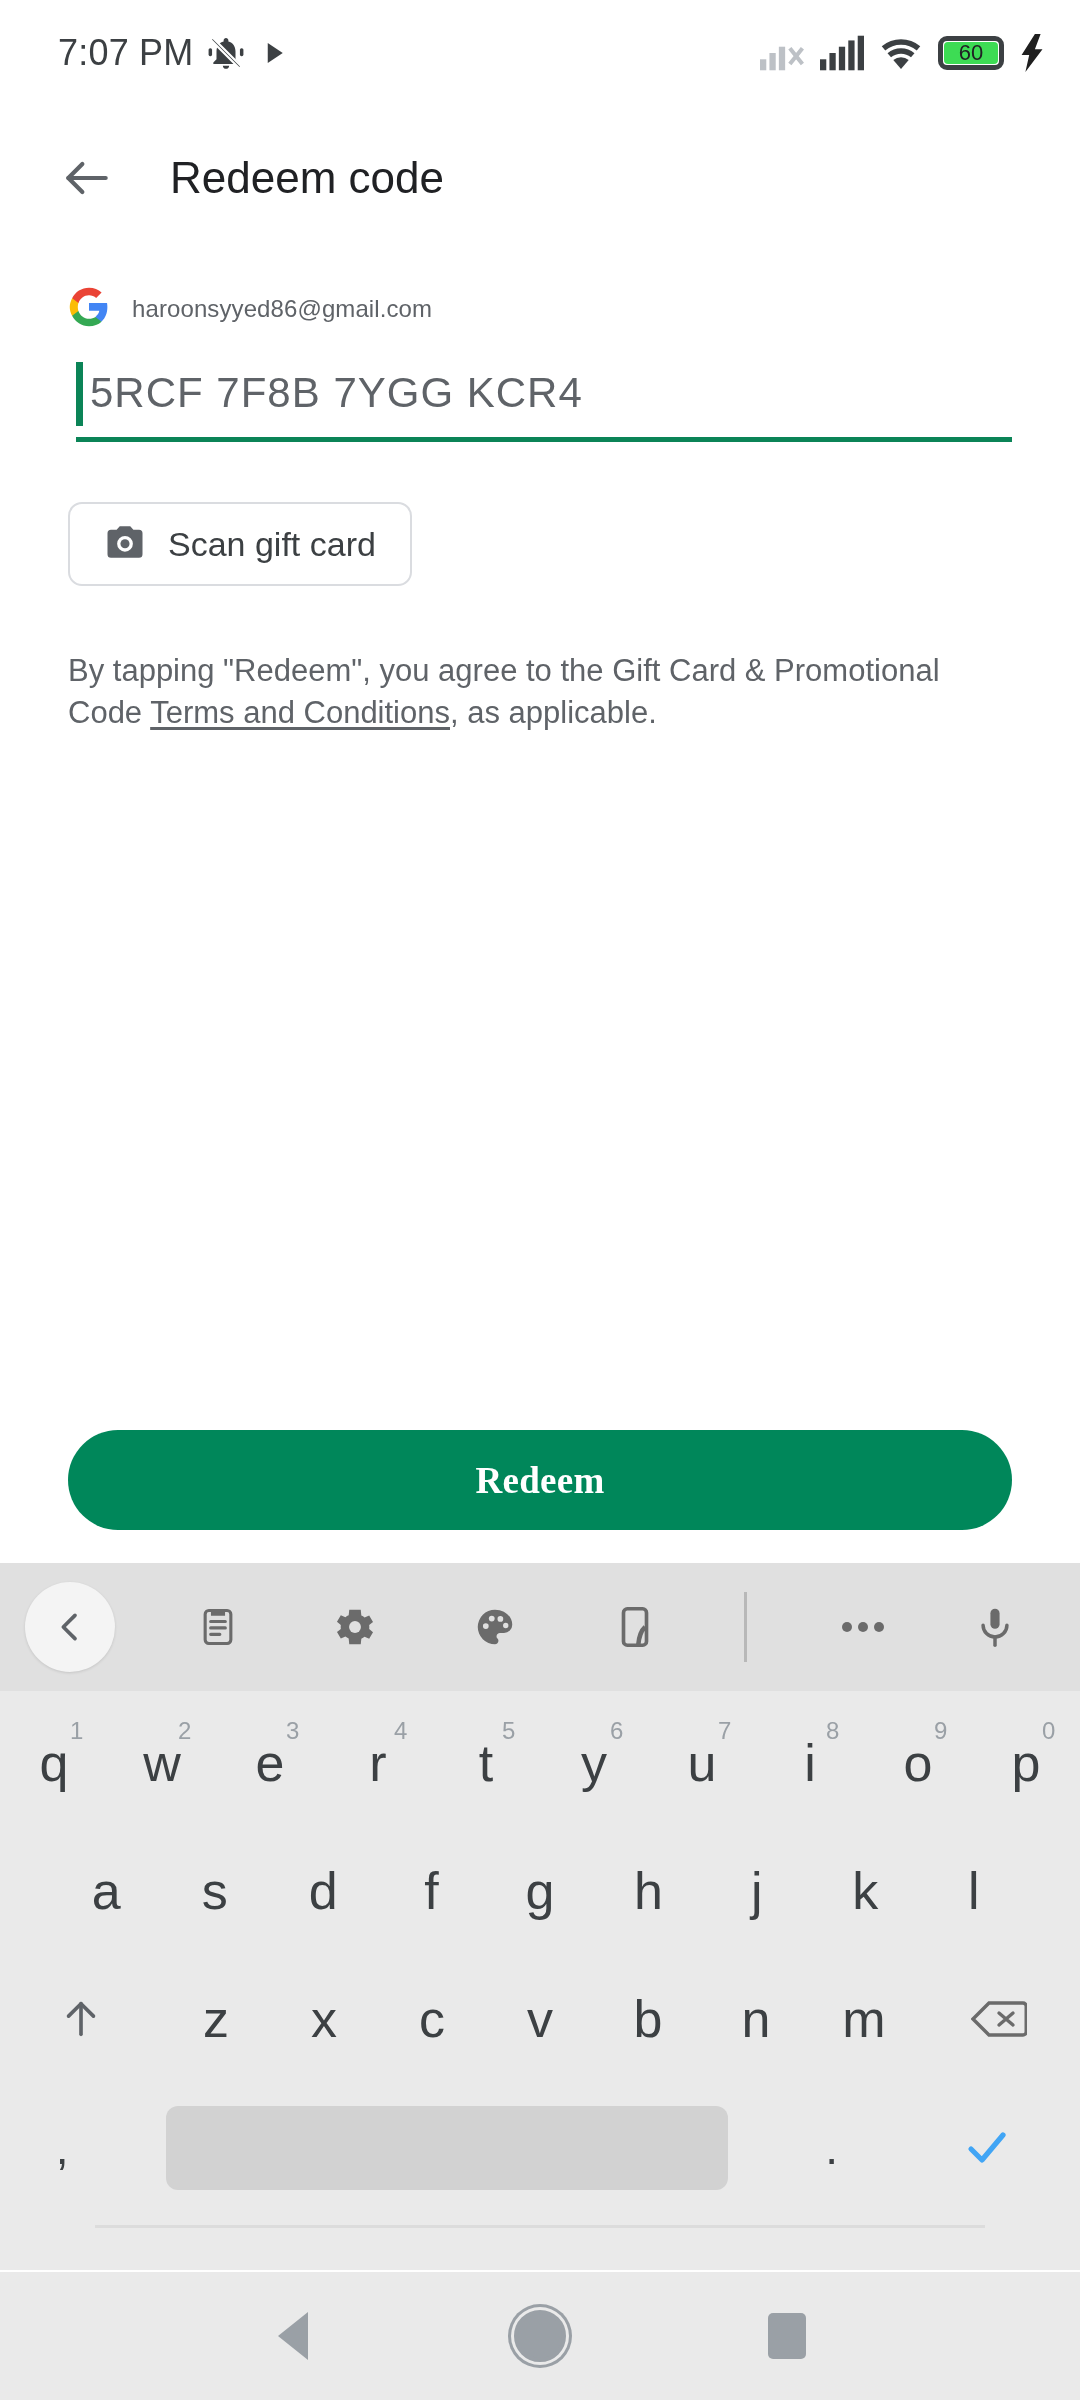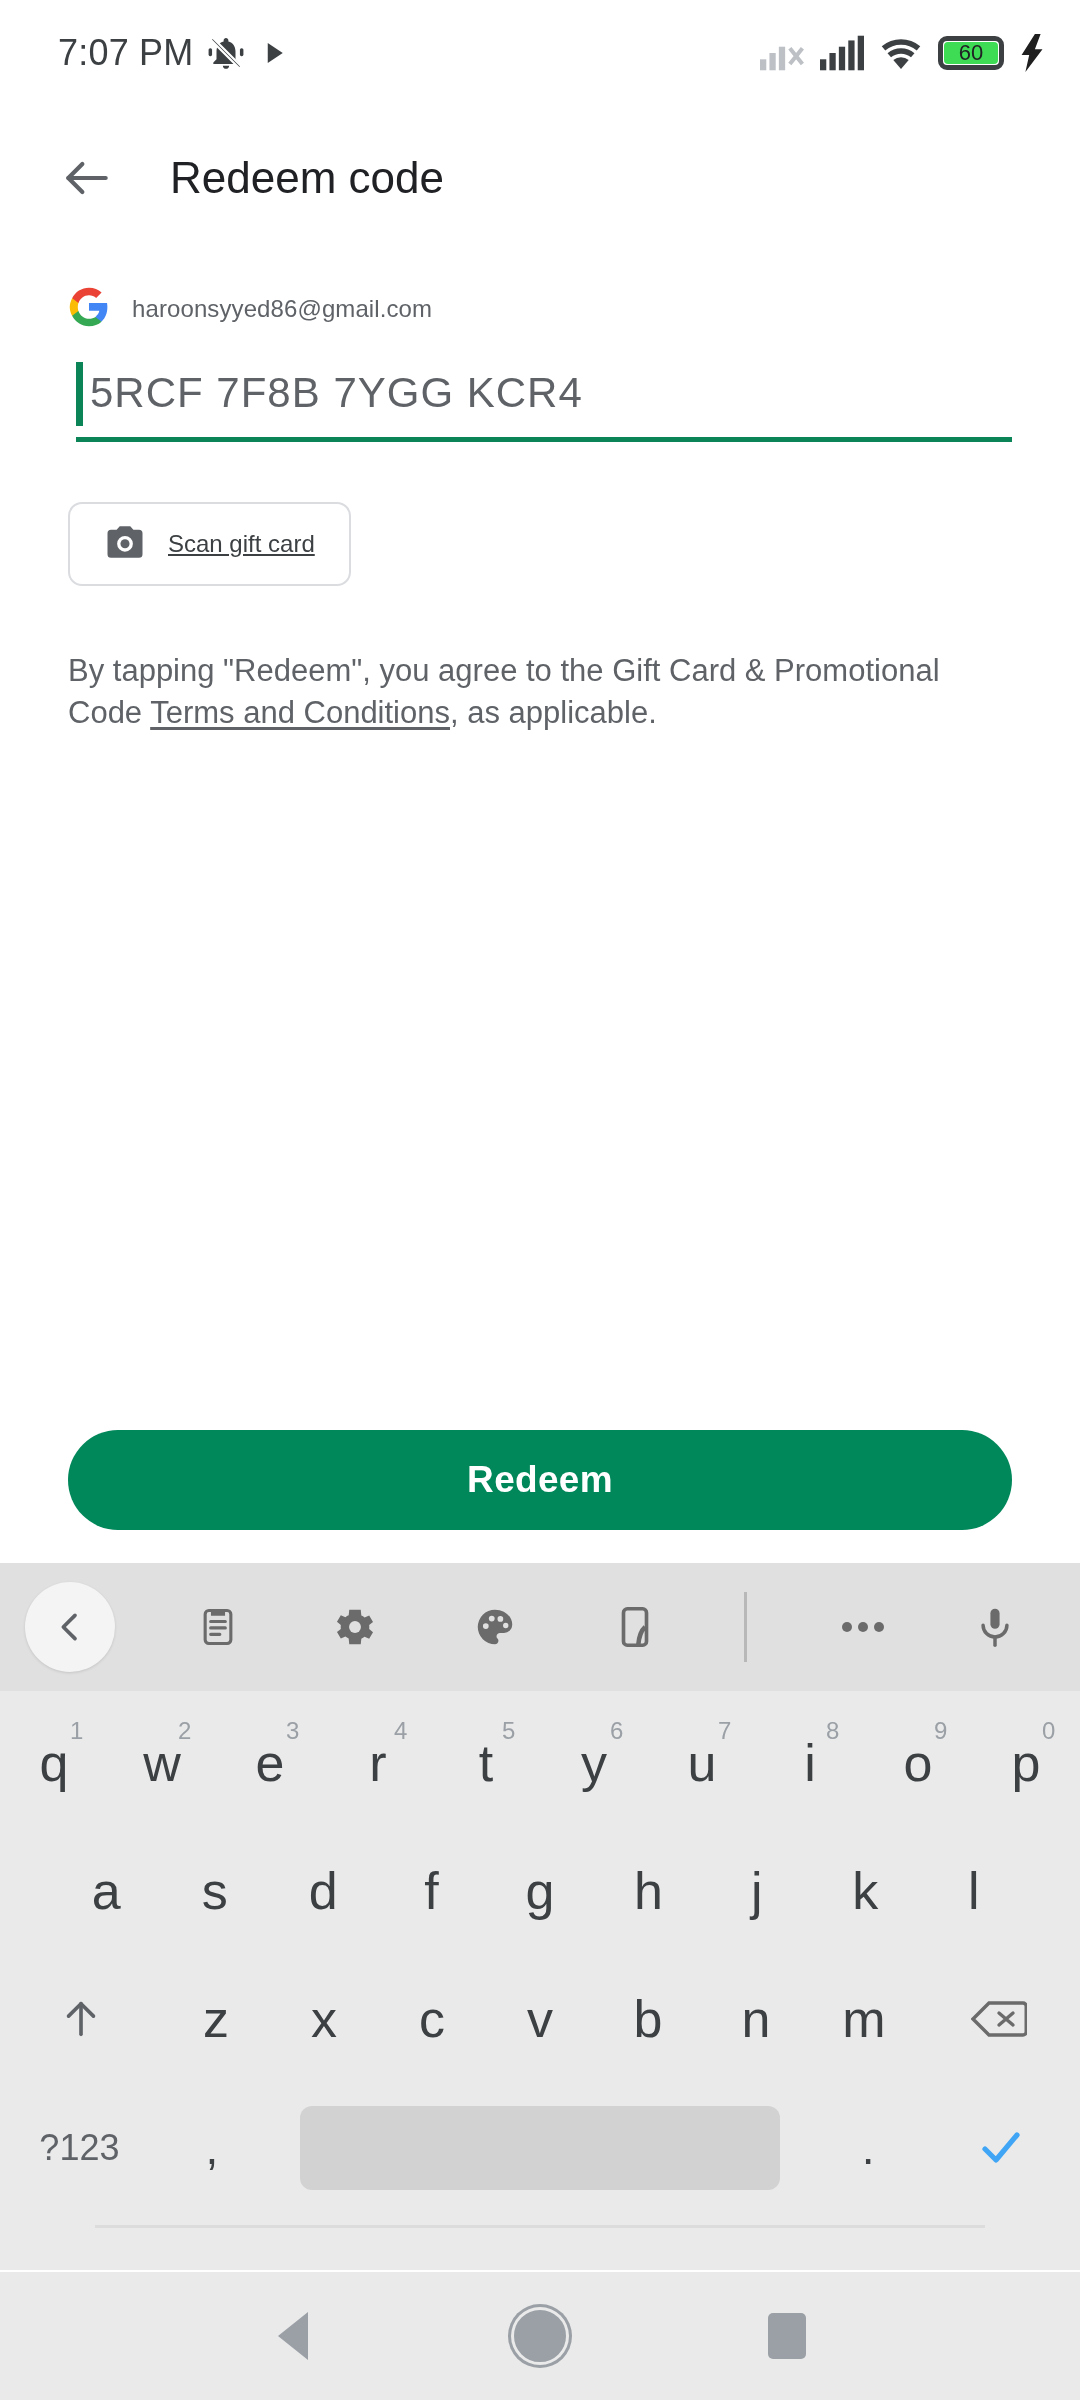--- a/index.html
+++ b/index.html
@@ -48,30 +48,30 @@
 
   .code-field{ margin:24px 68px 0 76px; position:relative; height:86px;text-align:center; }
   .code-caret{ position:absolute; left:0; top:6px; width:7px; height:64px; background:#0b8457; }
   .code-text{ position:absolute; left:14px; top:0; font-size:42px; color:#5f6368;
               letter-spacing:1px; line-height:74px; }
   .code-underline{ position:absolute; left:0; right:0; bottom:0; height:5px; background:#0b8457; }
 
   .scan-btn{ margin:60px 0 0 68px; display:inline-flex; align-items:center; gap:22px;
              height:84px; padding:0 34px; border:2px solid #dadce0; border-radius:14px;
              background:#fff; }
-  .scan-label{ font-size:24px; color:#3c4043;text-decoration:underline; }
+  .scan-label{ font-size:34px; color:#3c4043; }
 
   .disclaimer{ margin:64px 78px 0 68px; font-size:31px; line-height:42px; color:#5f6368; }
   .disclaimer u{ text-decoration:underline; text-underline-offset:4px; }
 
   
   .redeem-btn{ position:absolute; top:1430px; left:68px; width:944px; height:100px;
                background:#00875a; border-radius:50px; display:flex; align-items:center;
                justify-content:center; border:none; }
-  .redeem-label{ color:#ffffff; font-size:37px; font-weight:700; letter-spacing:.3px; }
+  .redeem-label{ color:#ffffff; font-size:37px; font-weight:700; letter-spacing:.3px;font-family:Liberation Serif, serif; }
 
   
   .kb{ position:absolute; top:1563px; left:0; width:1080px; height:707px; background:#eaeaea; }
   .kb-toolbar{ height:128px; width:100%; background:#e0e0e0; display:flex;
                align-items:center; position:relative; }
   .tb-circle{ position:absolute; left:25px; top:19px; width:90px; height:90px;
               border-radius:50%; background:#f4f4f4; display:flex; align-items:center;
               justify-content:center; box-shadow:0 1px 3px rgba(0,0,0,.12); }
   .tb-icons{ display:flex; align-items:center; margin-left:150px; width:905px; }
   .tb-item{ flex:0 0 auto; display:flex; align-items:center; justify-content:center; }
@@ -375,23 +375,20 @@
         </div>
       <div class="key key-wide">
         <svg width="56" height="44" viewBox="0 0 28 20" fill="none" stroke="#6b6b6b" stroke-width="1.7">
           <path d="M9 2h17a1.6 1.6 0 0 1 1.6 1.6v12.8A1.6 1.6 0 0 1 26 18H9L1 10z"></path>
           <path d="M14 7l7 6M21 7l-7 6" stroke-linecap="round"></path>
         </svg>
       </div>
     </div>
 
     <div class="kb-row kb-row-punct">
-      <div class="key key-wide">
-        <span class="key-sym">?123</span>
-      </div>
       <div class="key">
         <span class="key-punct">,</span>
       </div>
       <div class="spacebar">
         <span class="spacebar-inner"></span>
       </div>
       <div class="key">
         <span class="key-punct">.</span>
       </div>
       <div class="key key-wide">

